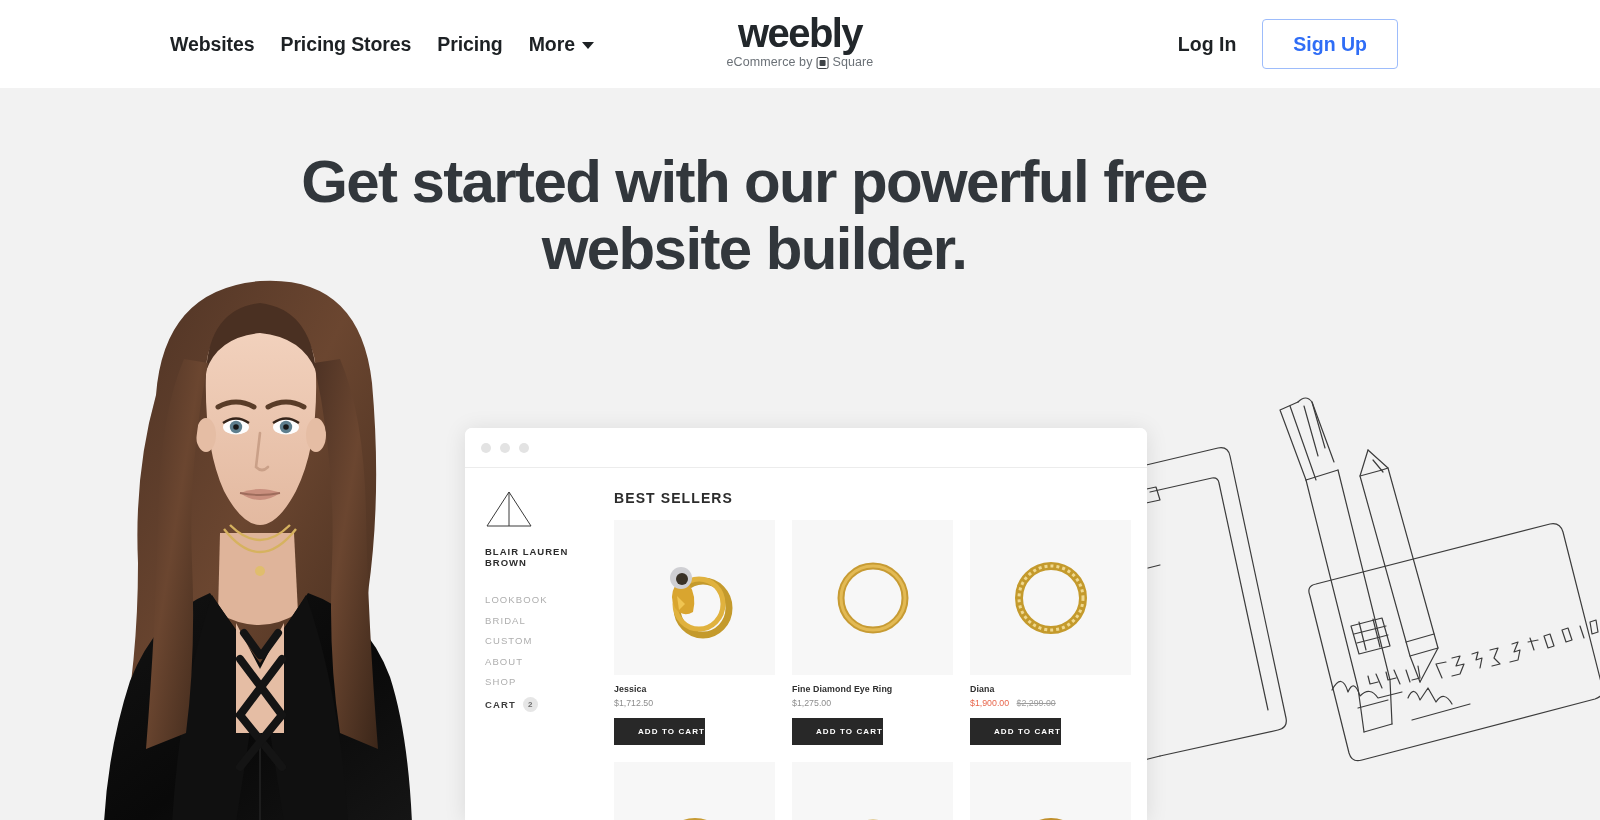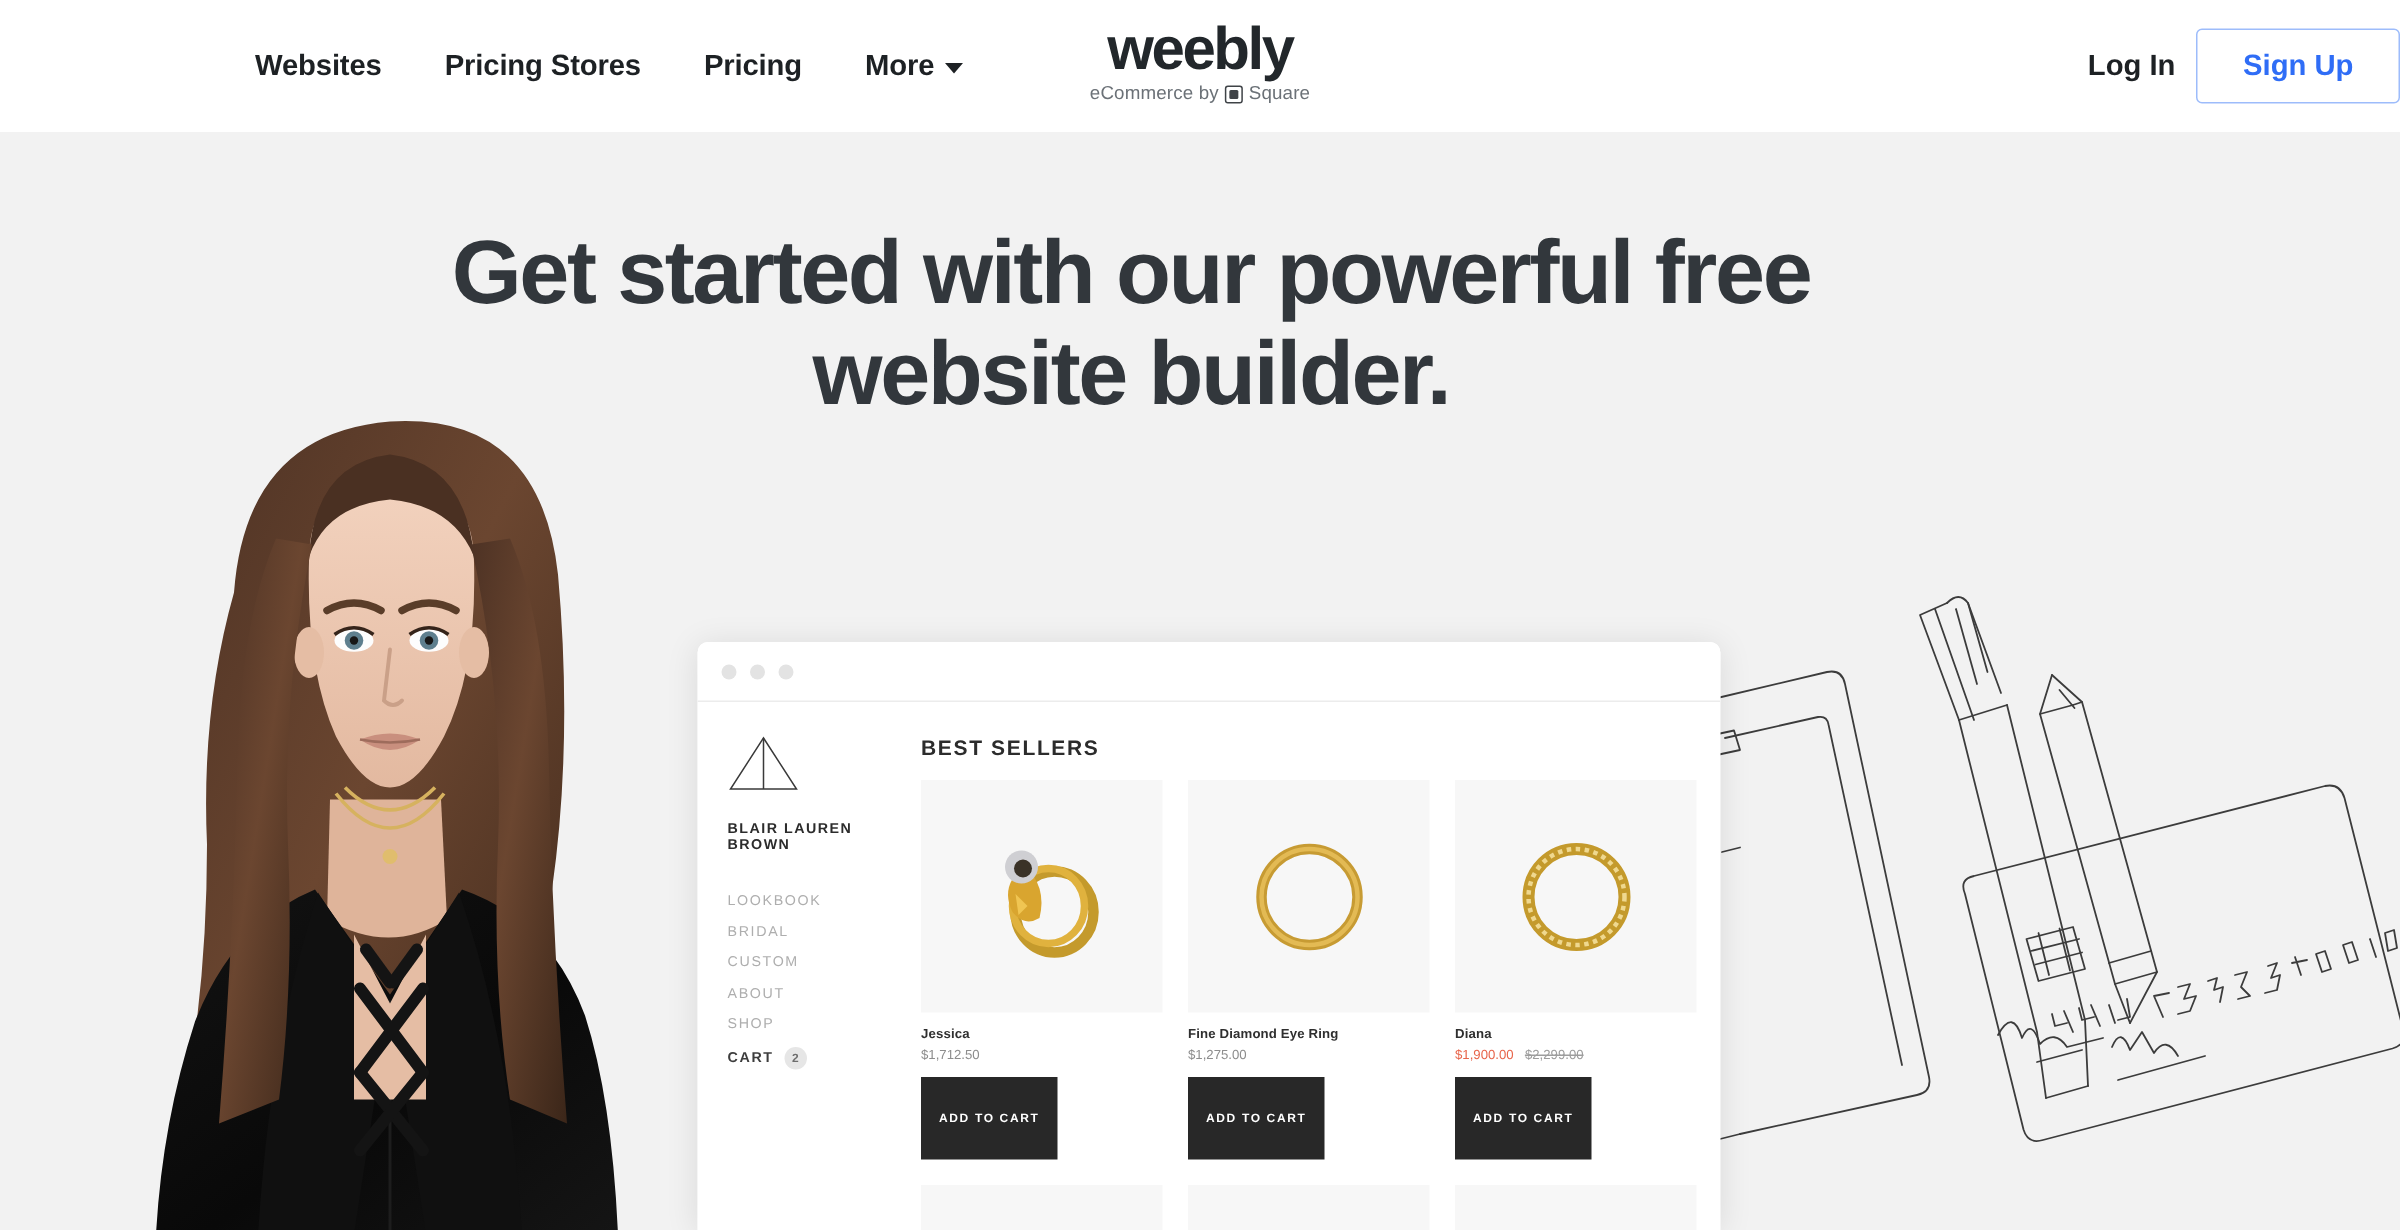--- a/index.html
+++ b/index.html
@@ -12,21 +12,21 @@
   #root { position: relative; width: 1600px; height: 820px; }
 
   
   .topnav {
     position: absolute; top: 0; left: 0;
     width: 1600px; height: 88px;
     background: #ffffff;
     display: flex; align-items: center;
     z-index: 40;
   }
-  .nav-left { display: flex; align-items: center; gap: 42px; margin-left: 170px; }
+  .nav-left { display: flex; align-items: center; gap: 26px; margin-left: 170px; }
   .nav-link {
     font-size: 19.5px; font-weight: 700; color: #1d2124;
     letter-spacing: -0.1px; cursor: pointer; white-space: nowrap;
   }
   .nav-more-wrap { display: flex; align-items: center; gap: 7px; cursor: pointer; }
   .caret { width: 0; height: 0; border-left: 6px solid transparent;
            border-right: 6px solid transparent; border-top: 7px solid #1d2124;
            margin-top: 3px; }
 
   .logo-block {
@@ -46,21 +46,21 @@
     display: inline-block; width: 12px; height: 12px;
     border: 1.6px solid #3f4347; border-radius: 2px;
     position: relative; top: 1px;
   }
   .sq-icon::after {
     content: ""; position: absolute; inset: 2px; background: #3f4347; border-radius: 1px;
   }
 
   .nav-right {
     position: absolute; right: 0; top: 0; height: 88px;
-    display: flex; align-items: center; gap: 14px;  margin-left: 40px;
+    display: flex; align-items: center; gap: 26px; padding-right: 202px; margin-left: 40px;
   }
   .login-link { font-size: 19.5px; font-weight: 700; color: #1d2124; cursor: pointer; }
   .signup-btn {
     font-size: 19.5px; font-weight: 700; color: #2f6df6;
     border: 1.6px solid #9dbcfb; border-radius: 4px;
     padding: 12px 30px; background: #fff; cursor: pointer; line-height: 24px;
   }
 
   
   .hero {
@@ -130,21 +130,21 @@
   .prod-name {
     font-size: 8.8px; font-weight: 700; color: #2f2f2f;
     margin-top: 9px; letter-spacing: 0.1px;
   }
   .prod-price { font-size: 8.8px; color: #8d8d8d; margin-top: 4px; }
   .prod-price .sale { color: #e8664c; margin-right: 5px; }
   .prod-price .old { text-decoration: line-through; color: #9d9d9d; }
   .atc {
     margin-top: 10px; background: #282828; color: #fff;
     font-size: 8px; font-weight: 700; letter-spacing: 1.1px;
-    padding: 23px 0; width: 91px; text-align: center;
+    padding: 9px 0; width: 91px; text-align: right;
     border: none; cursor: pointer; font-family: "Liberation Sans", sans-serif;
   }
   .prod-card.r2 .prod-img { height: 155px; }
 
   
   .woman { position: absolute; left: 60px; top: 175px; z-index: 5; }
 </style>
 </head>
 <body>
 

